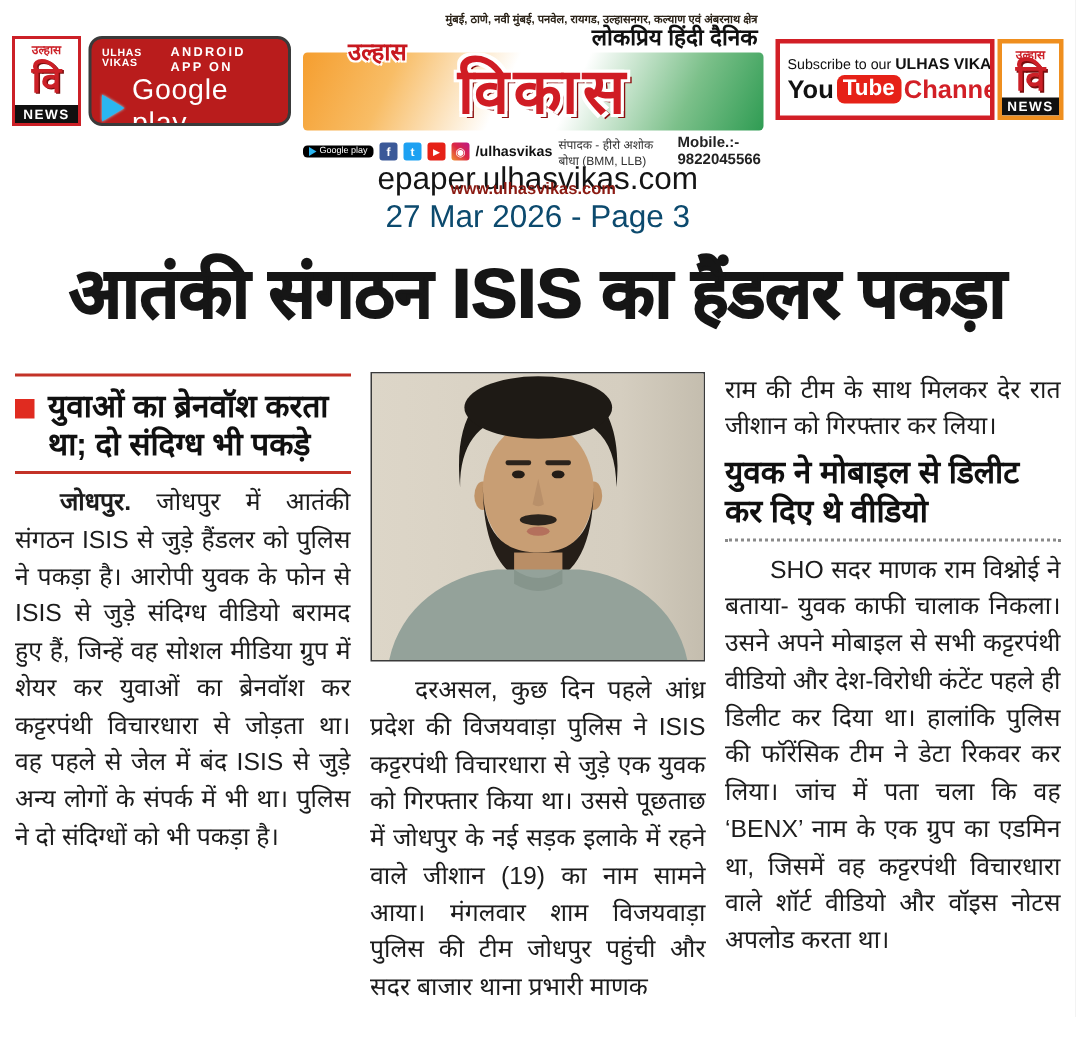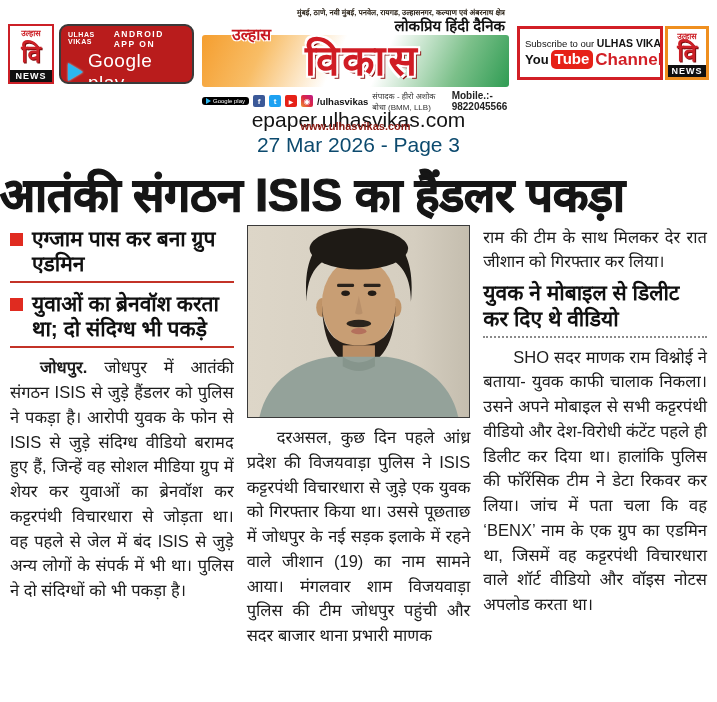--- a/index.html
+++ b/index.html
@@ -51,34 +51,34 @@
   .website-row { display:flex; align-items:center; gap:6px; margin-top:2px;flex-direction:column; }
   .gold-line { flex:1; height:3px; background:#e5b53a; }
   .website { font-size:11px; font-weight:800; color:#8b1a12; }
 
   
   .right-badge { display:flex; align-items:stretch; margin-top:18px; height:54px; width:192px; flex:none; }
   .subscribe-box { flex:1; border:3px solid #d21f26; background:#fff; padding:2px 5px; display:flex; flex-direction:column; justify-content:center; overflow:hidden; }
   .sub-line1 { font-size:9.5px; color:#111; white-space:nowrap; }
   .sub-line1 .bold { font-weight:900; font-size:10.5px; }
   .sub-line2 { display:flex; align-items:center; gap:2px; margin-top:1px; }
-  .yt-you { font-size:13px; font-weight:900; color:#111; }
+  .yt-you { font-size:17px; font-weight:900; color:#111; }
   .yt-tube { font-size:15px; font-weight:900; color:#fff; background:#e62117; border-radius:5px; padding:0 4px; line-height:1.25; }
   .yt-channel { font-size:17px; font-weight:900; color:#d21f26; }
   .yt-logo-box { width:44px; border:3px solid #ef8f1f; background:#fff; margin-left:2px; display:flex; flex-direction:column; align-items:center; justify-content:space-between; overflow:hidden; }
 
   
   .page-info { text-align:center; margin-top:4px; line-height:1.18; }
   .page-info .site { font-size:21px; color:#141414; }
   .page-info .datepage { font-size:21px; color:#0c4a6e; }
 
   
   .headline {
-    font-size:46px; font-weight:900; color:#161616;
-    margin:10px 0 0; line-height:1.2; white-space:nowrap; letter-spacing:0px;
+    text-align:center; font-size:46px; font-weight:900; color:#161616;
+    margin:10px 0 23px; line-height:1.2; white-space:nowrap; letter-spacing:0px;
     -webkit-text-stroke:1.2px #161616;
   }
 
   
   .article { display:flex; gap:13px; padding:2px 10px 0 10px; }
   .col { flex:1; min-width:0; }
   .devnagari { font-size:16.5px; line-height:1.5; color:#1c1c1c; text-align:justify; }
   .para-indent { text-indent:30px; }
   .lead { font-weight:800; }
 
@@ -172,24 +172,20 @@
   <div class="page-info">
     <div class="site">epaper.ulhasvikas.com</div>
     <div class="datepage">27 Mar 2026 - Page 3</div>
   </div>
 
   <div class="headline">आतंकी संगठन ISIS का हैंडलर पकड़ा</div>
 
   <div class="article">
 
     <div class="col">
-      <div class="bullet-item">
-        <span class="bullet-sq"></span>
-        <span class="bullet-text">एग्जाम पास कर बना ग्रुप एडमिन</span>
-      </div>
       <div class="red-rule"></div>
       <div class="bullet-item">
         <span class="bullet-sq"></span>
         <span class="bullet-text">युवाओं का ब्रेनवॉश करता था; दो संदिग्ध भी पकड़े</span>
       </div>
       <div class="red-rule"></div>
       <p class="devnagari para-indent"><span class="lead">जोधपुर.</span> <span>जोधपुर में आतंकी संगठन ISIS से जुड़े हैंडलर को पुलिस ने पकड़ा है। आरोपी युवक के फोन से ISIS से जुड़े संदिग्ध वीडियो बरामद हुए हैं, जिन्हें वह सोशल मीडिया ग्रुप में शेयर कर युवाओं का ब्रेनवॉश कर कट्टरपंथी विचारधारा से जोड़ता था। वह पहले से जेल में बंद ISIS से जुड़े अन्य लोगों के संपर्क में भी था। पुलिस ने दो संदिग्धों को भी पकड़ा है।</span></p>
     </div>
 
     <div class="col">

